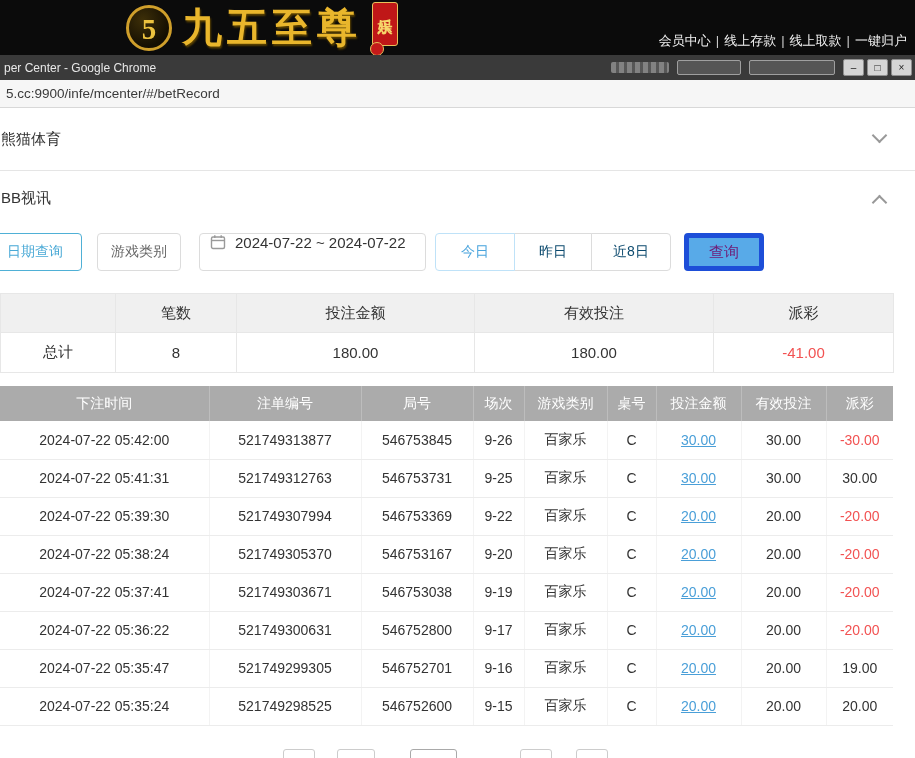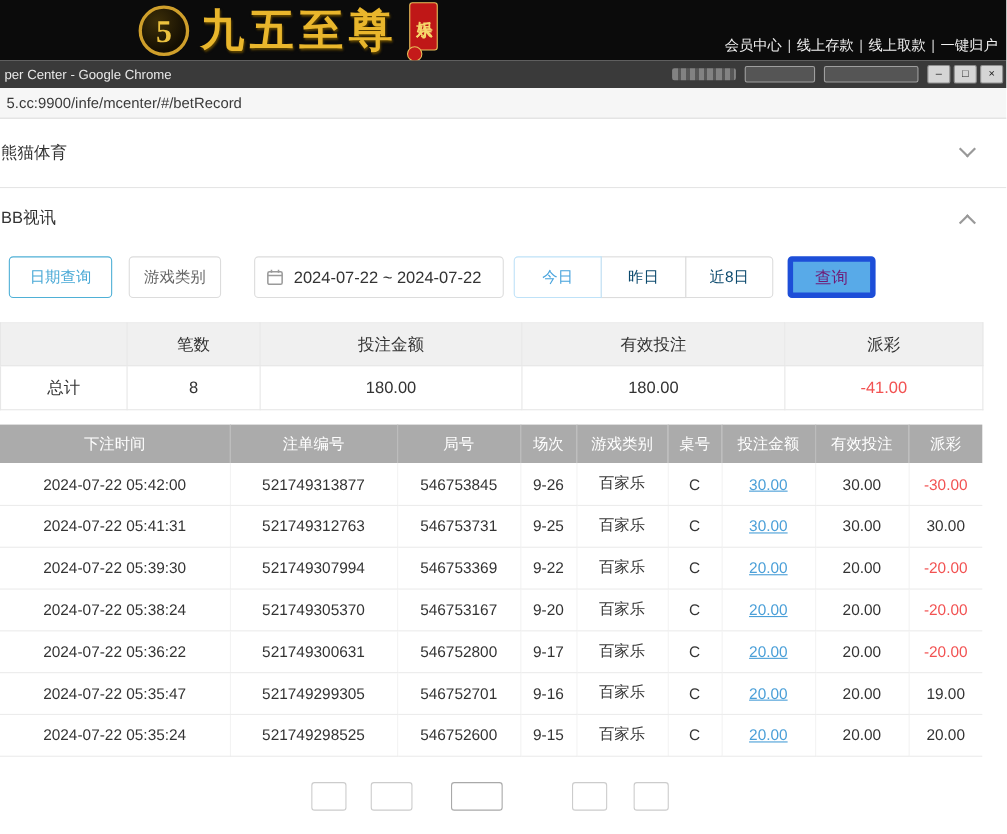--- a/index.html
+++ b/index.html
@@ -78,30 +78,30 @@
   .section-row.first { height: 63px; border-bottom: 1px solid #e5e5e5; }
   .section-row.second { height: 55px; }
   .chev {
     position: absolute; right: 30px; width: 11px; height: 11px; display: inline-block;
     border-right: 2px solid #999; border-bottom: 2px solid #999;
   }
   .chev.down { transform: rotate(45deg); top: 22px; }
   .chev.up { transform: rotate(-135deg); top: 26px; }
 
   
-  .filter-row { margin-top: 7px; height: 38px; display: flex; align-items: center; padding-left: 20px; }
+  .filter-row { margin-top: 7px; height: 38px; display: flex; align-items: center; }
   .btn {
     height: 38px; border-radius: 4px; background: #fff; font-size: 14px; cursor: pointer;
     border: 1px solid #dcdcdc; color: #666;
   }
   .btn.date-query { width: 94px; margin-left: -12px; border-color: #4fb0d6; color: #49a9d6; }
   .btn.round-query { width: 84px; margin-left: 15px; }
   .datepicker {
-    margin-left: 30px; width: 227px; height: 38px; border: 1px solid #dcdcdc; border-radius: 4px;
-    display: flex; align-items: center; padding: 0 10px; cursor: pointer; background: #fff;
+    margin-left: 18px; width: 227px; height: 38px; border: 1px solid #dcdcdc; border-radius: 4px;
+    display: flex; padding: 0 10px; cursor: pointer; background: #fff;
   }
   .datepicker svg { flex: 0 0 auto; }
   .date-text { margin-left: 9px; font-size: 15px; color: #333; white-space: nowrap; }
   .btn-group { margin-left: 9px; display: flex; height: 38px; }
   .seg {
     height: 38px; background: #fff; border: 1px solid #dcdcdc; font-size: 14px; color: #0c4a6e;
     cursor: pointer; margin-left: -1px;
   }
   .seg:first-child { margin-left: 0; border-radius: 4px 0 0 4px; }
   .seg:last-child { border-radius: 0 4px 4px 0; }
@@ -303,20 +303,31 @@
       <td>521749305370</td>
       <td>546753167</td>
       <td>9-20</td>
       <td>百家乐</td>
       <td>C</td>
       <td><a class="bet-link">20.00</a></td>
       <td>20.00</td>
       <td class="payout neg">-20.00</td>
     </tr>
 
+    <tr>
+      <td>2024-07-22 05:37:41</td>
+      <td>521749303671</td>
+      <td>546753038</td>
+      <td>9-19</td>
+      <td>百家乐</td>
+      <td>C</td>
+      <td><a class="bet-link">20.00</a></td>
+      <td>20.00</td>
+      <td class="payout neg">-20.00</td>
+    </tr>
 
     <tr>
       <td>2024-07-22 05:36:22</td>
       <td>521749300631</td>
       <td>546752800</td>
       <td>9-17</td>
       <td>百家乐</td>
       <td>C</td>
       <td><a class="bet-link">20.00</a></td>
       <td>20.00</td>

